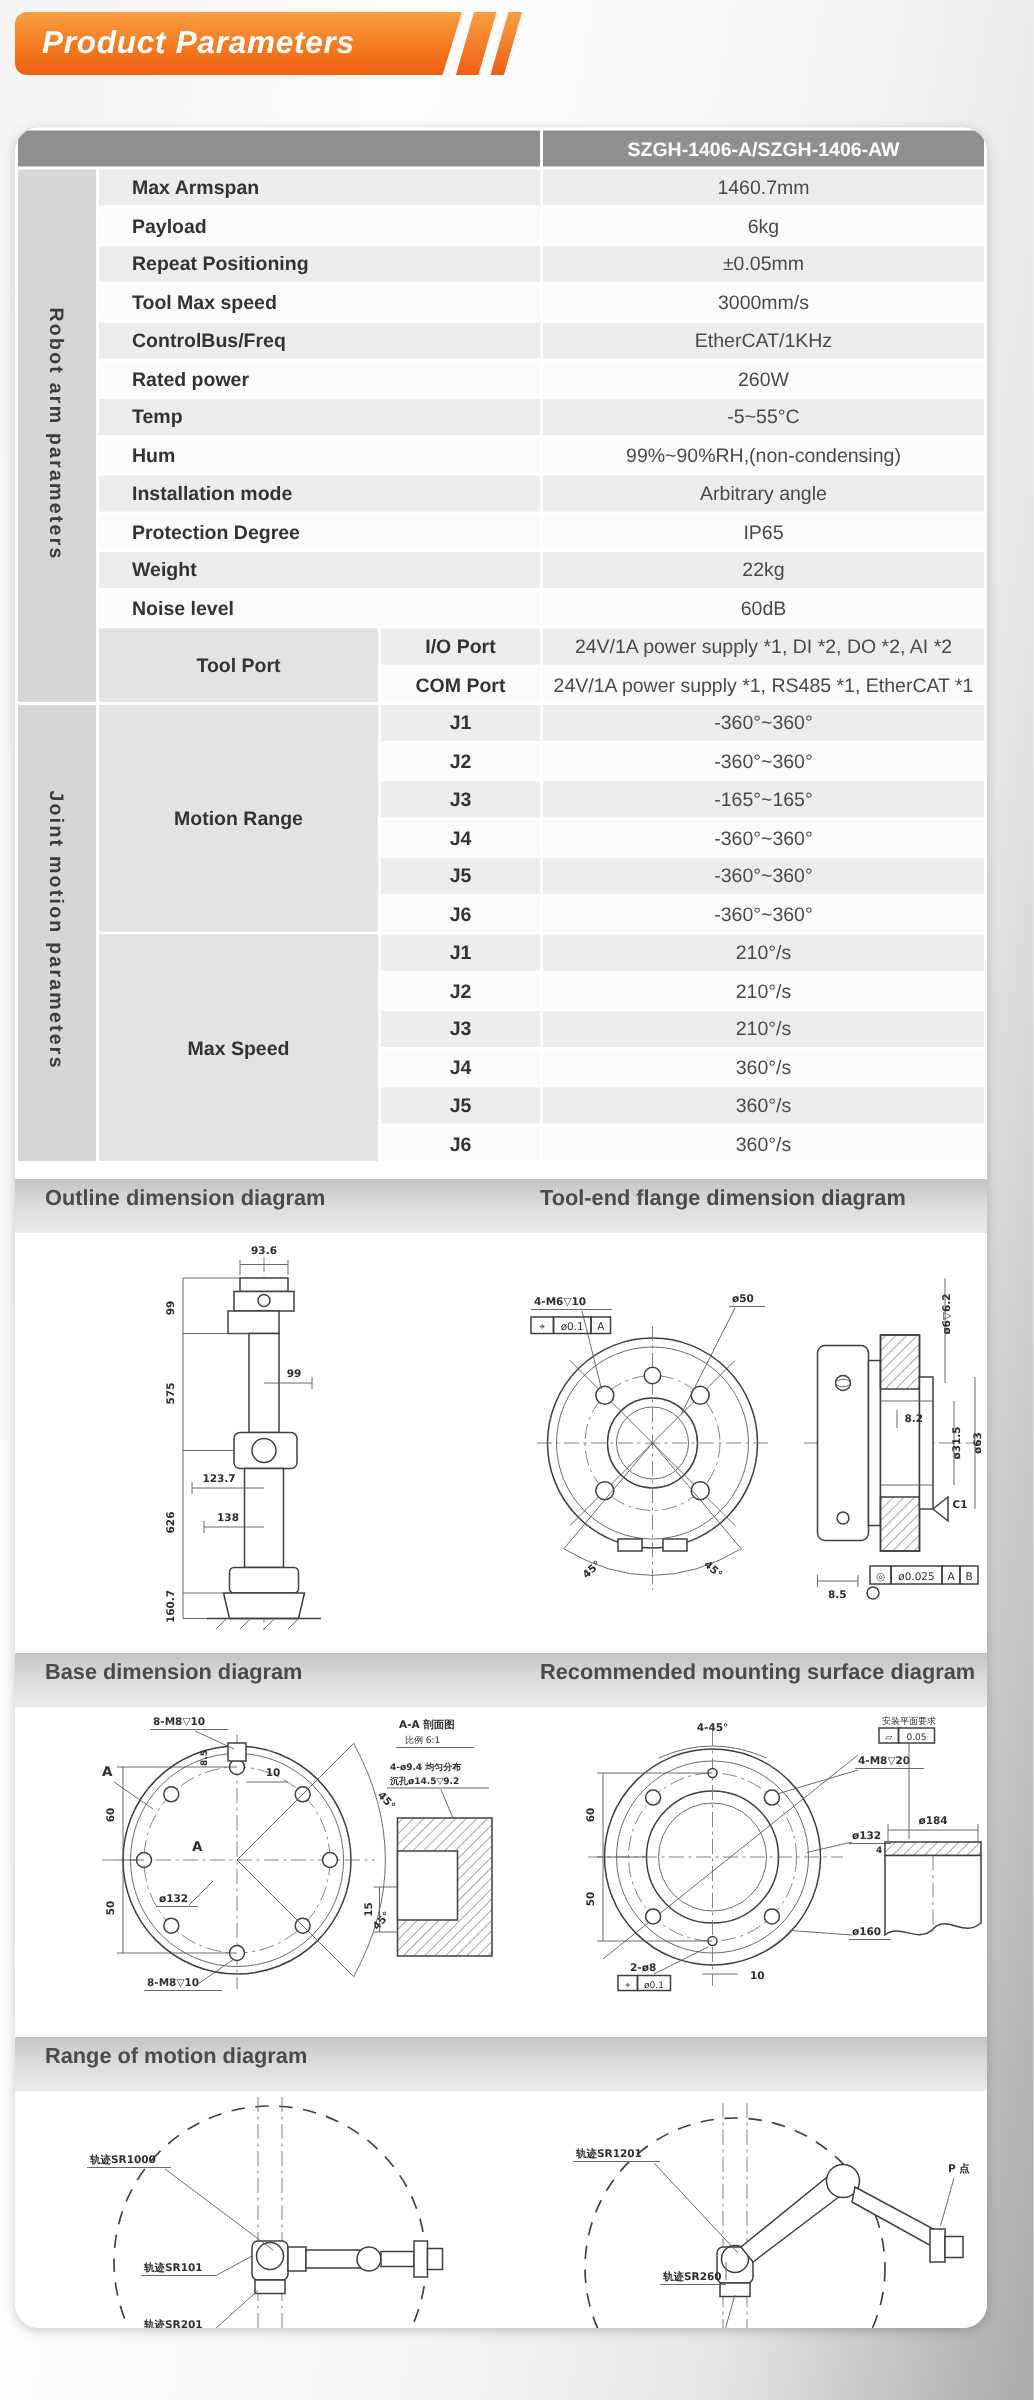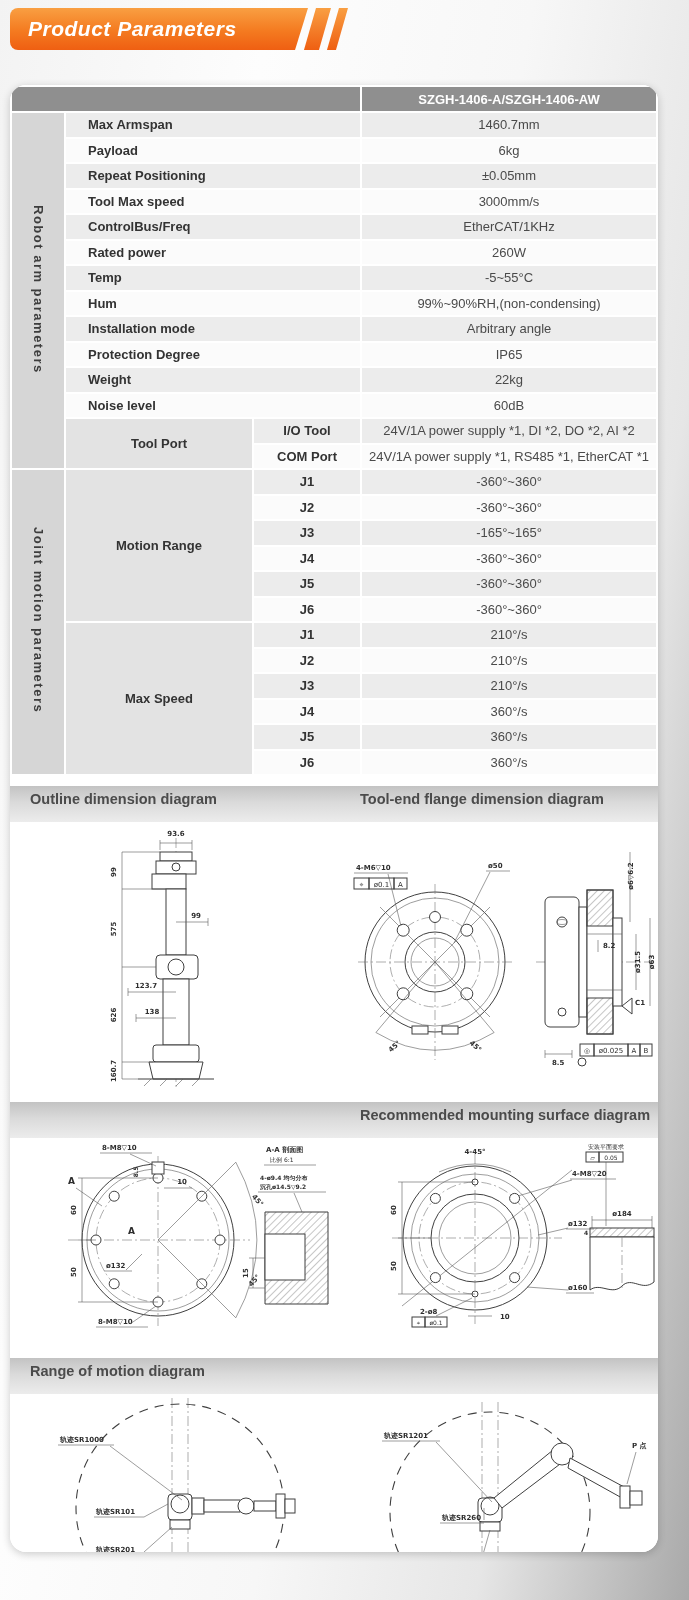--- a/index.html
+++ b/index.html
@@ -136,21 +136,21 @@
       <tr>
           <td class="name" colspan="2">Weight</td>
           <td class="val">22kg</td>
         </tr>
       <tr>
           <td class="name" colspan="2">Noise level</td>
           <td class="val">60dB</td>
         </tr>
       <tr>
         <td class="mname" rowspan="2">Tool Port</td>
-        <td class="sub">I/O Tool</td>
+        <td class="sub">I/O Port</td>
         <td class="val">24V/1A power supply *1, DI *2, DO *2, AI *2</td>
       </tr>
       <tr>
           <td class="sub">COM Port</td>
           <td class="val">24V/1A power supply *1, RS485 *1, EtherCAT *1</td>
         </tr>
       <tr>
         <td class="group" rowspan="12"><span class="vtext">Joint motion parameters</span></td>
         <td class="mname" rowspan="6">Motion Range</td>
         <td class="sub">J1</td>
@@ -327,20 +327,21 @@
         <line x1="205" y1="232" x2="232" y2="232" class="thin"></line>
         <line x1="205" y1="228" x2="205" y2="236" class="thin"></line>
           <line x1="232" y1="228" x2="232" y2="236" class="thin"></line>
         <text x="212" y="243" class="b">8.5</text>
         <circle cx="242" cy="240" r="4" class="ln"></circle>
       </g>
     </svg>
   </div>
 
   <div class="sbar" style="margin-top:8px">
+    <span class="t1">Base dimension diagram</span>
     <span class="t2">Recommended mounting surface diagram</span>
   </div>
 
   <div class="drow" style="height:192px">
 
     <svg width="330" height="192" viewBox="0 0 330 192">
       <g>
         <circle cx="148" cy="102" r="76" class="ln"></circle>
         <circle cx="148" cy="102" r="71" class="thin"></circle>
         <circle cx="148" cy="102" r="62" class="cl"></circle>

